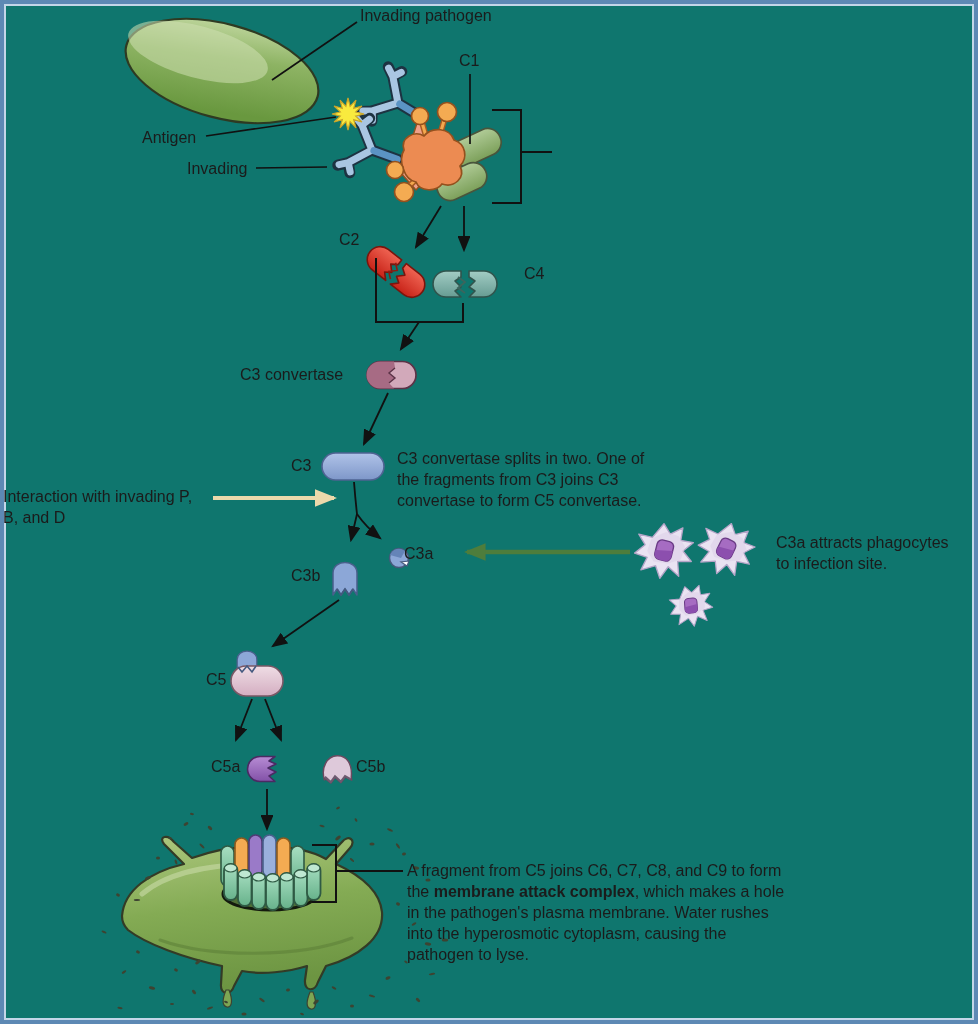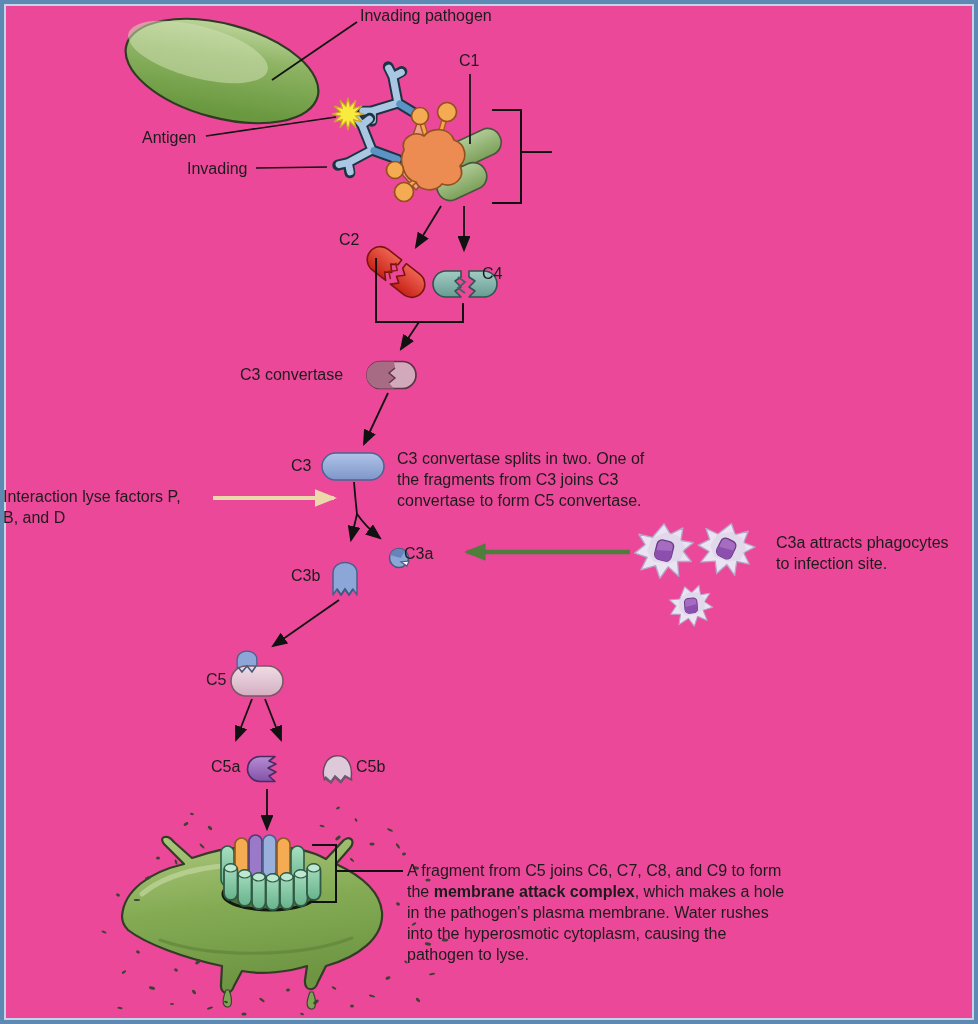--- a/index.html
+++ b/index.html
@@ -1,16 +1,16 @@
 <!DOCTYPE html>
 <html><head>
 <meta charset="utf-8">
 <style>
   html,body{margin:0;padding:0;background:#fff;}
-  .frame{position:relative;width:978px;height:1024px;background:#ec4899;overflow:hidden;
+  .frame{position:relative;width:978px;height:1024px;background:#0f766e;overflow:hidden;
          box-shadow: inset 0 0 0 4px #5d89b4, inset 0 0 0 6px #c3d6e8;
          font-family:"Liberation Sans","DejaVu Sans",sans-serif;color:#1b1b1b;}
   .art{position:absolute;left:0;top:0;}
   .t{position:absolute;font-size:16px;line-height:21px;white-space:pre-line;}
   .lbl{white-space:nowrap;}
   .t b{font-weight:bold;text-align:right;}
 </style>
 </head>
 <body>
 
@@ -289,27 +289,27 @@
         <ellipse cx="104" cy="932" rx="2.6" ry="1.1" transform="rotate(20 104 932)"></ellipse>
         <ellipse cx="445" cy="940" rx="3.2" ry="1.5" transform="rotate(0 445 940)"></ellipse>
       </g>
 </svg>
 
 <div class="t lbl" style="left:360px;top:5px">Invading pathogen</div>
 <div class="t lbl" style="left:459px;top:50px">C1</div>
 <div class="t lbl" style="left:142px;top:127px">Antigen</div>
 <div class="t lbl" style="left:187px;top:158px">Invading</div>
 <div class="t lbl" style="left:339px;top:229px">C2</div>
-<div class="t lbl" style="left:482px;top:263px">C4</div>
+<div class="t lbl" style="left:524px;top:263px">C4</div>
 <div class="t lbl" style="left:240px;top:364px">C3 convertase</div>
 <div class="t lbl" style="left:291px;top:455px">C3</div>
 <div class="t" style="left:397px;top:448px;width:300px">C3 convertase splits in two. One of
 the fragments from C3 joins C3
 convertase to form C5 convertase.</div>
-<div class="t" style="left:3px;top:486px;width:220px">Interaction lyse factors P,
+<div class="t" style="left:3px;top:486px;width:220px">Interaction with invading P,
 B, and D</div>
 <div class="t lbl" style="left:404px;top:543px">C3a</div>
 <div class="t" style="left:776px;top:532px;width:210px">C3a attracts phagocytes
 to infection site.</div>
 <div class="t lbl" style="left:291px;top:565px">C3b</div>
 <div class="t lbl" style="left:206px;top:669px">C5</div>
 <div class="t lbl" style="left:211px;top:756px">C5a</div>
 <div class="t lbl" style="left:356px;top:756px">C5b</div>
 <div class="t" style="left:407px;top:860px;width:475px"><span>A fragment  from C5 joins C6, C7, C8, and C9 to form
 the </span><b>membrane attack complex</b><span>, which makes a hole

